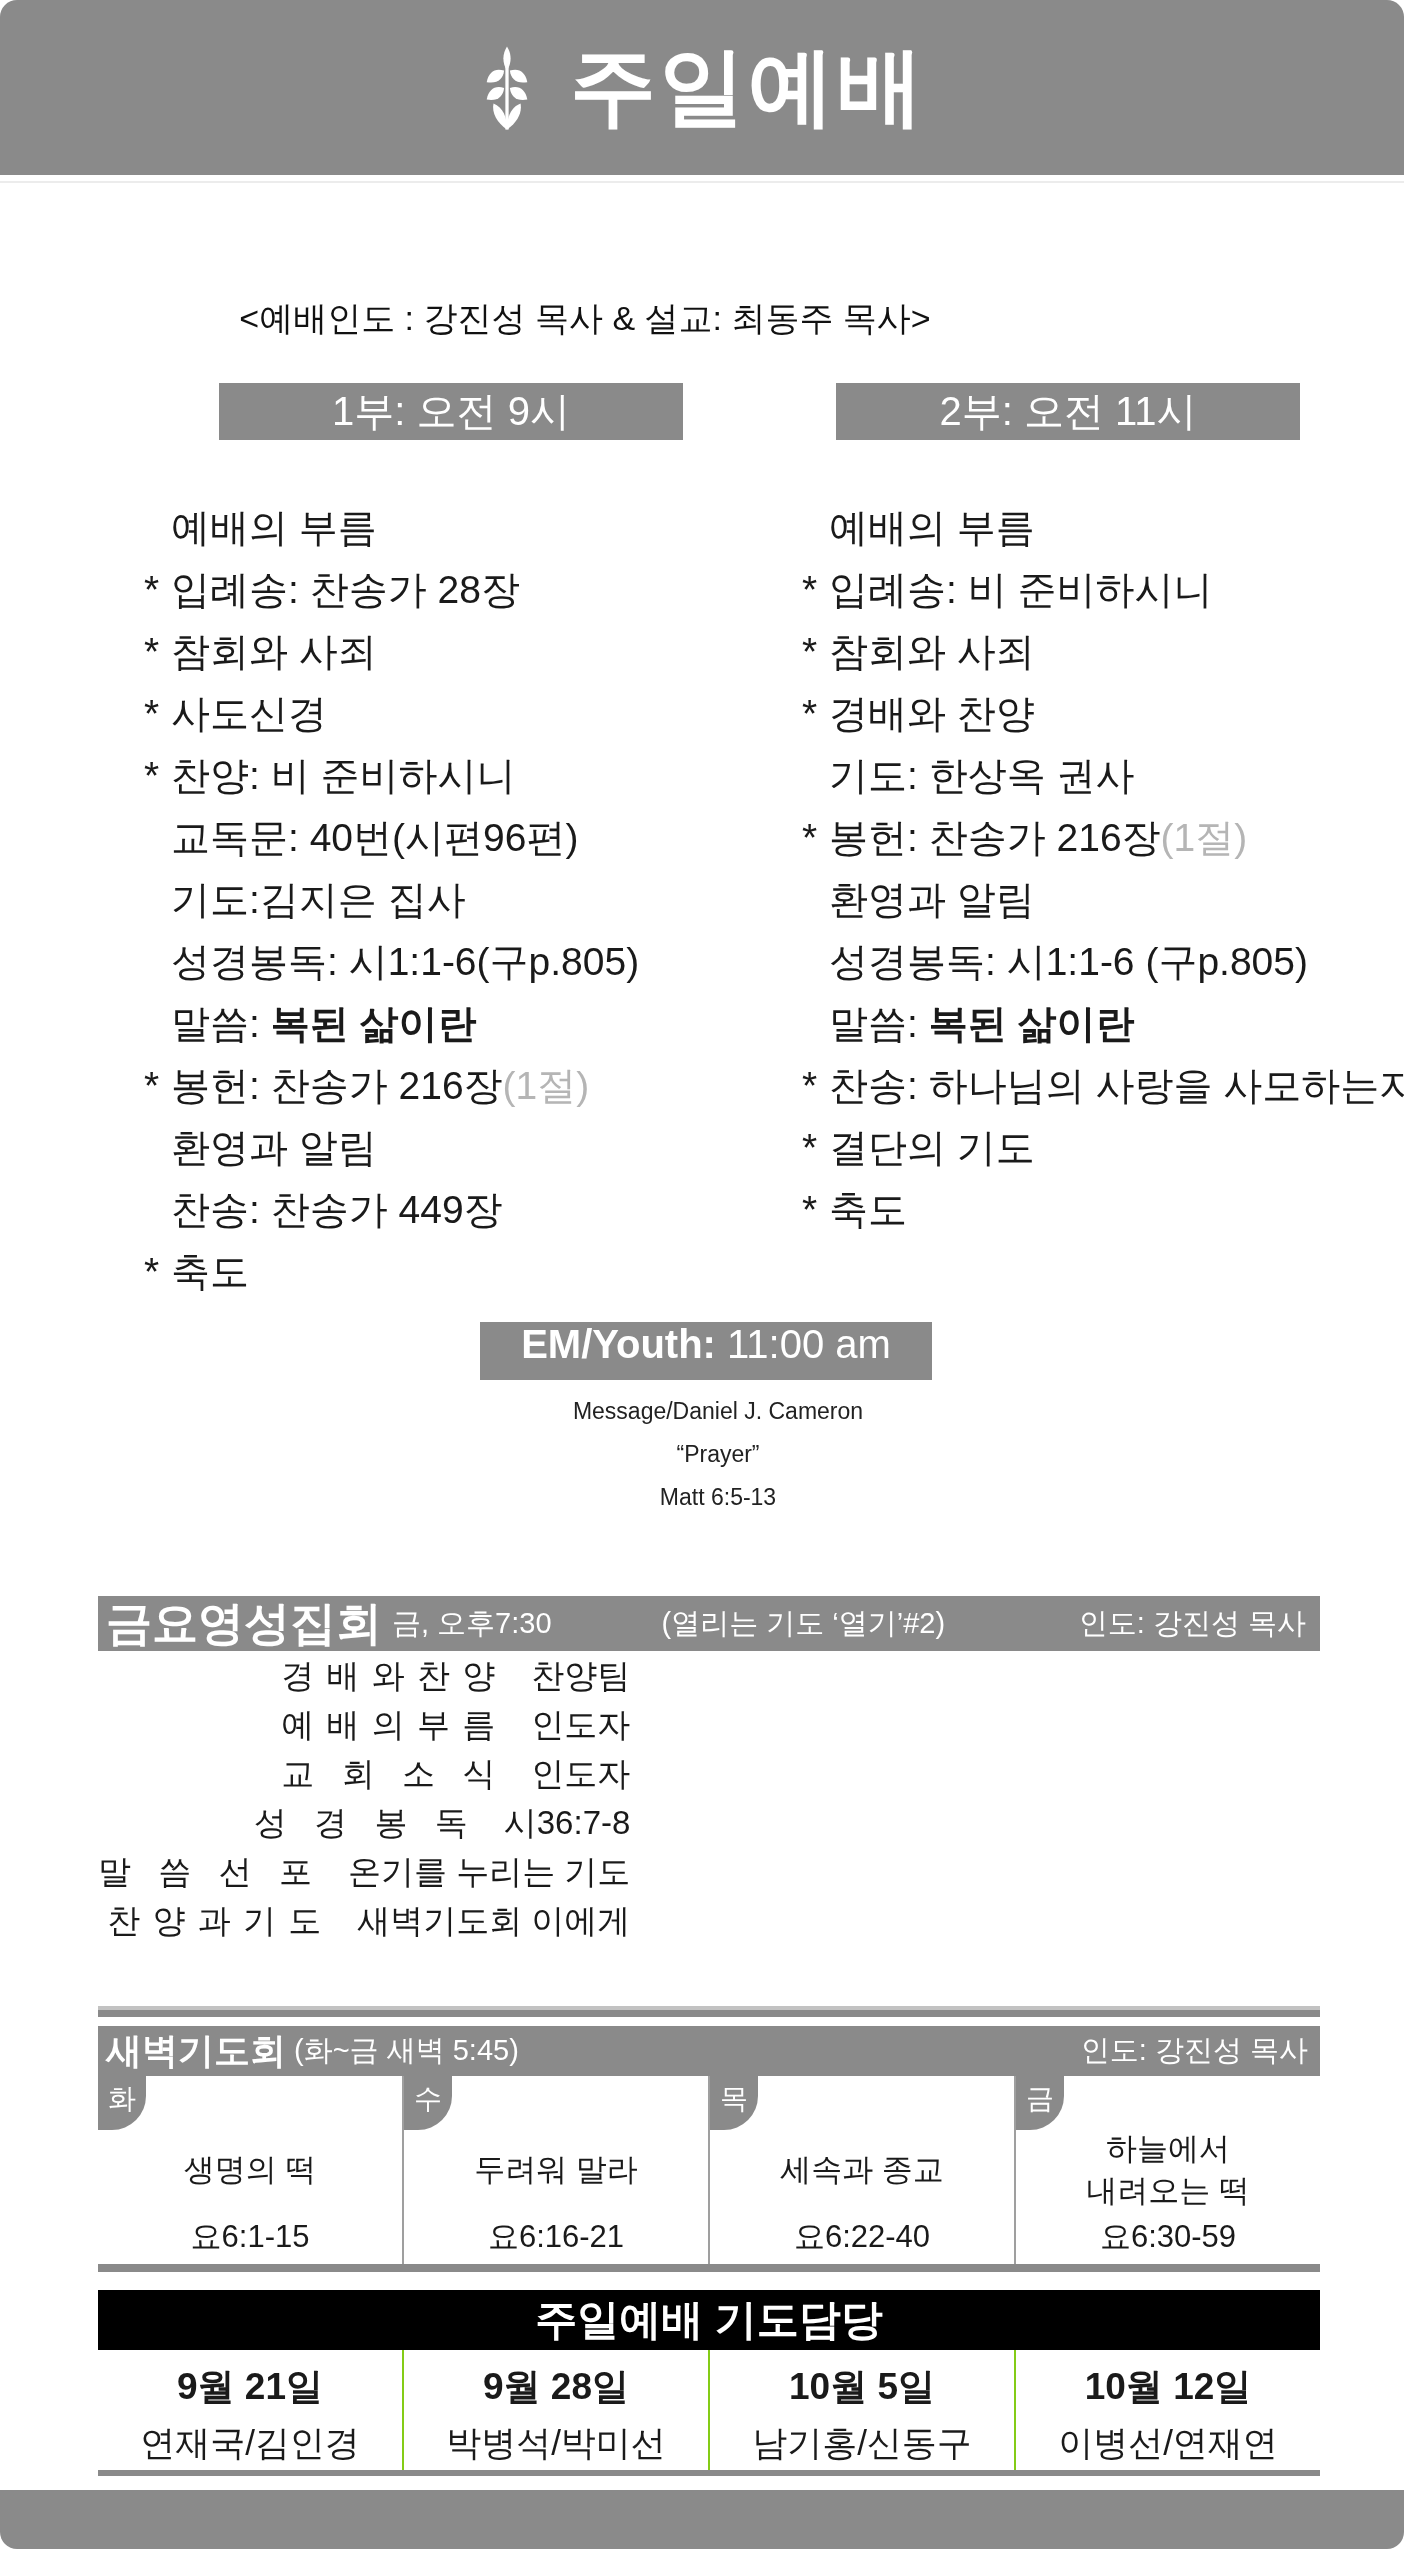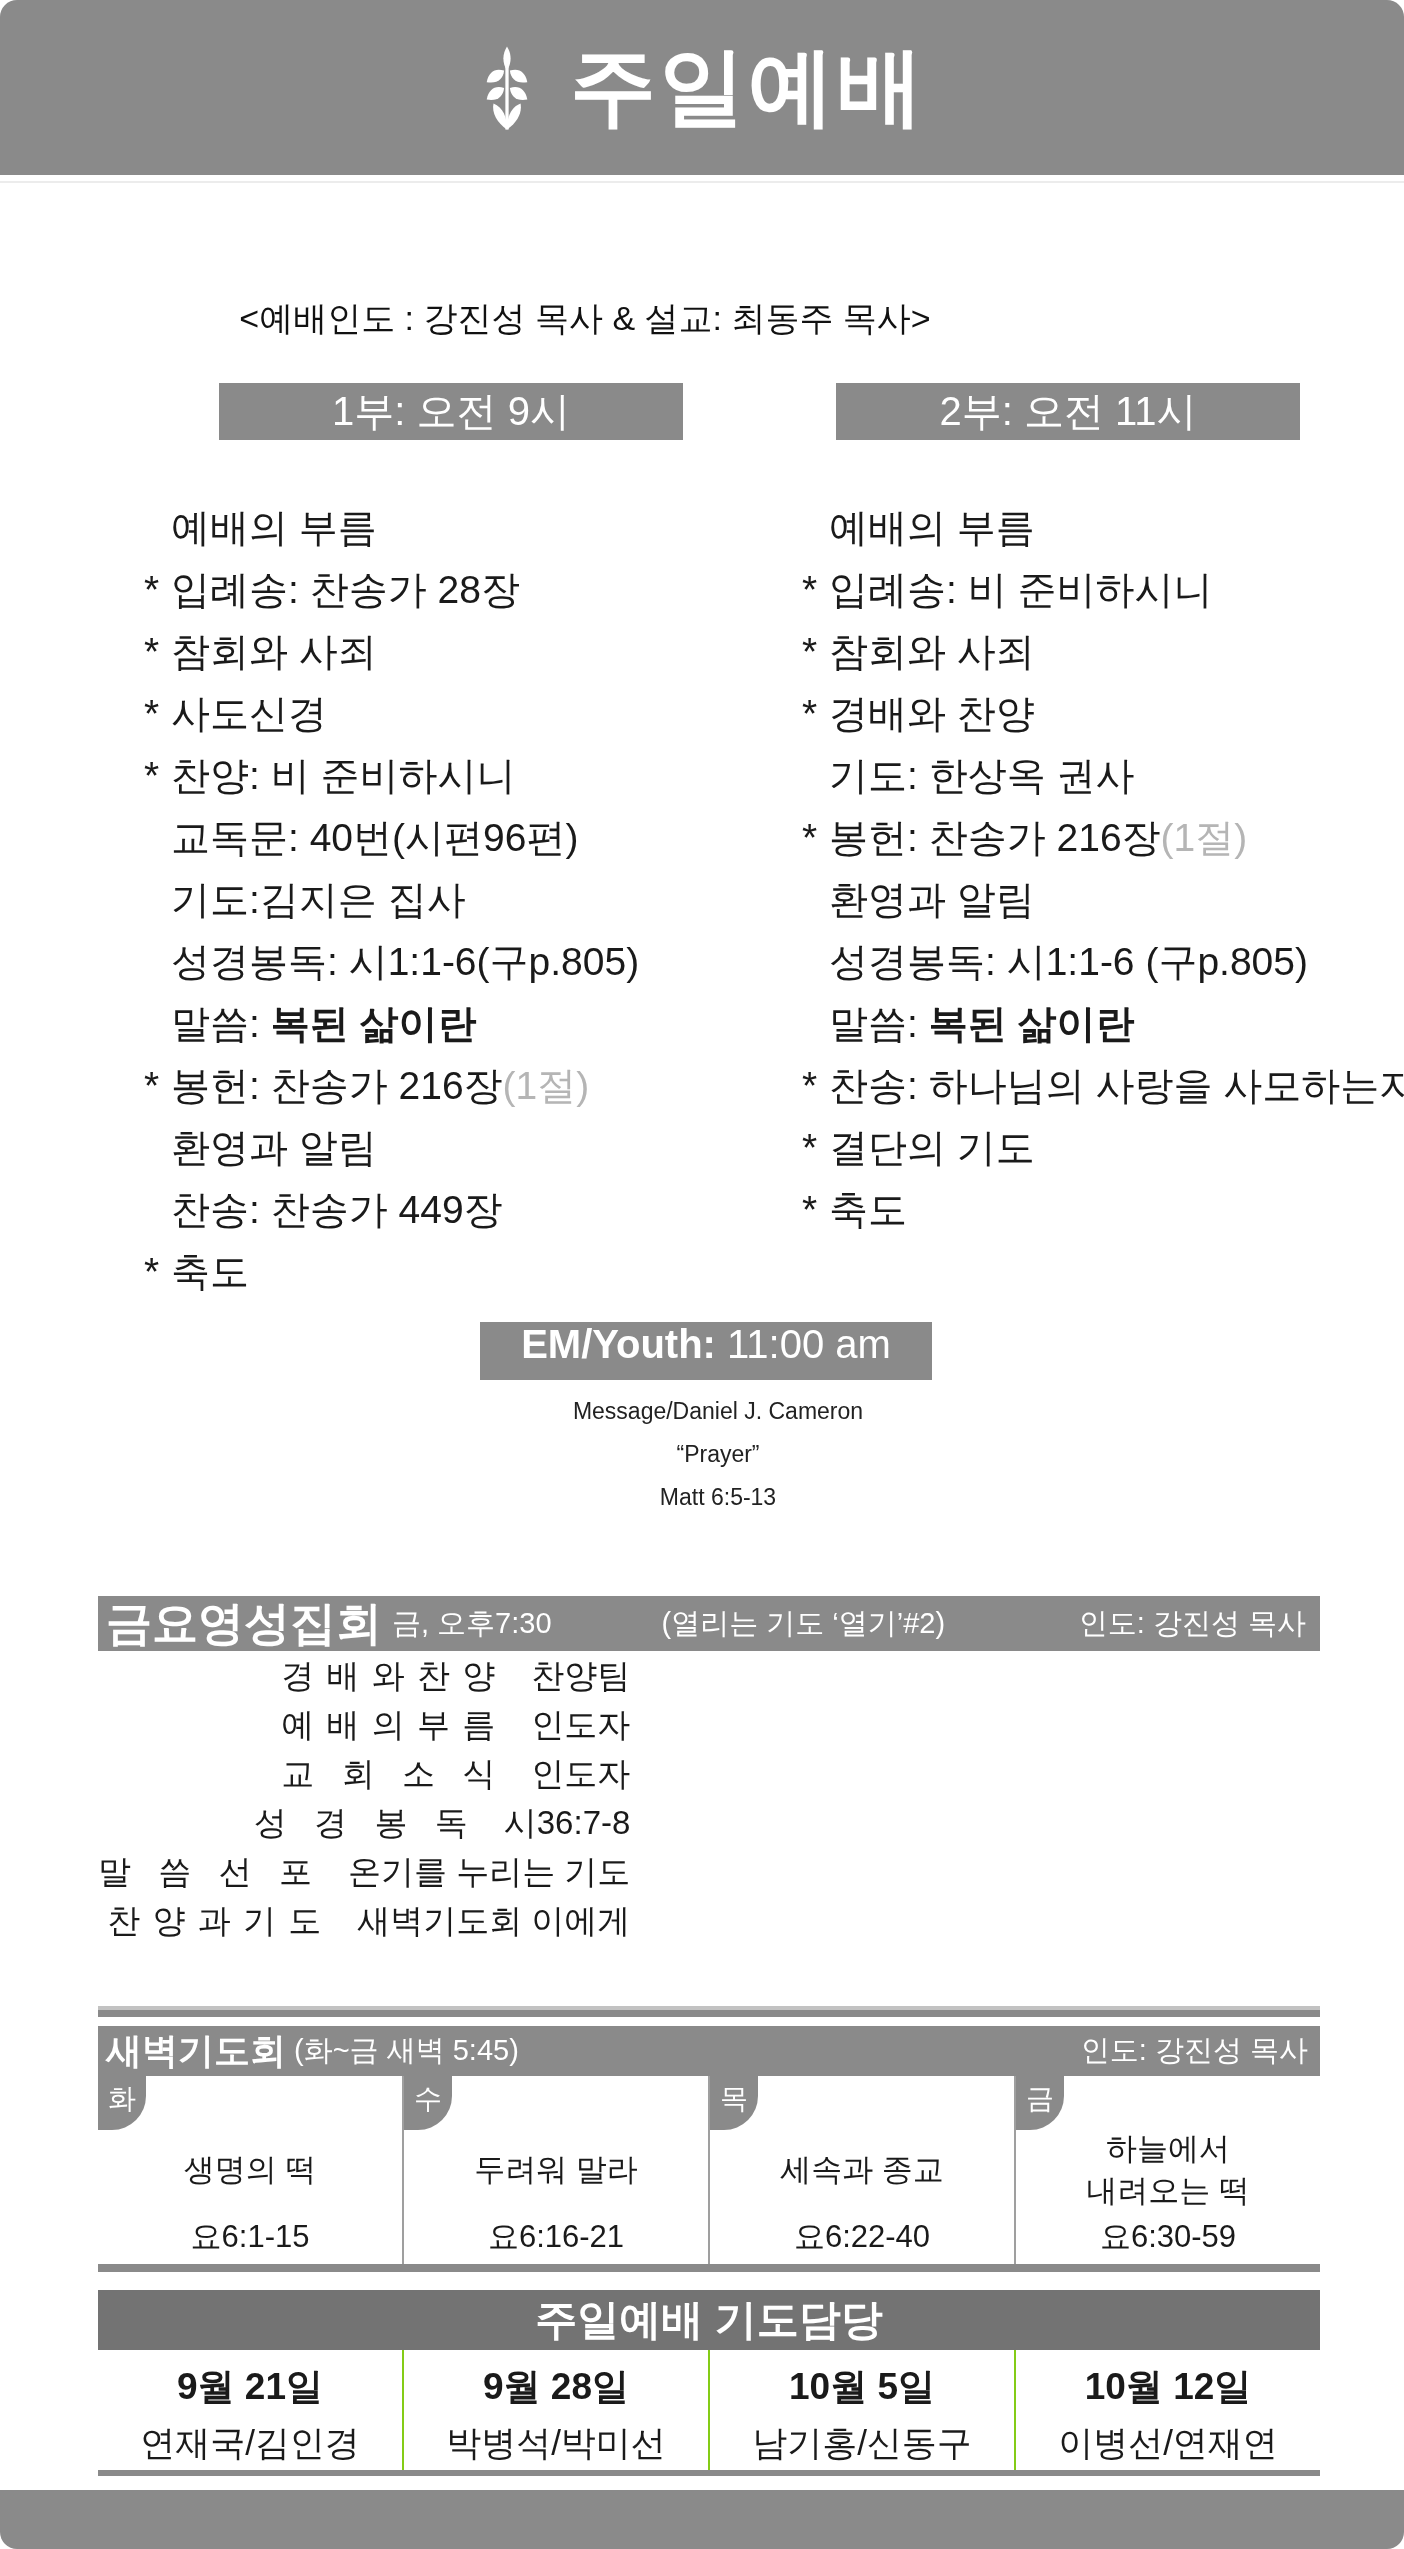--- a/index.html
+++ b/index.html
@@ -70,21 +70,21 @@
     box-sizing:border-box;border-radius:0 0 34px 0;
   }
   .dawn-topic{
     position:absolute;top:50px;left:0;right:0;height:88px;display:flex;align-items:center;justify-content:center;
     text-align:center;font-size:31px;line-height:42px;white-space:pre-line;
   }
   .dawn-ref{position:absolute;top:140px;left:0;right:0;text-align:center;font-size:31px;}
   .dawn-line{position:absolute;top:2264px;left:98px;width:1222px;height:8px;background:#8a8a8a;}
   
   .duty-bar{
-    position:absolute;top:2290px;left:98px;width:1222px;height:60px;background:#737373;color:#fff;
+    position:absolute;top:2290px;left:98px;width:1222px;height:60px;background:#000000;color:#fff;
     display:flex;align-items:center;justify-content:center;font-size:42px;font-weight:bold;
   }
   .duty-cols{position:absolute;top:2350px;left:98px;width:1222px;height:120px;display:flex;}
   .duty-col{flex:1 1 0;text-align:center;}
   .duty-col + .duty-col{border-left:2px solid #84cc16;}
   .duty-date{margin-top:12px;font-size:37px;font-weight:bold;}
   .duty-names{margin-top:8px;font-size:35px;}
   .duty-line{position:absolute;top:2470px;left:98px;width:1222px;height:6px;background:#8a8a8a;}
   
   .footer-bar{position:absolute;top:2490px;left:0;width:1404px;height:59px;background:#8a8a8a;}

